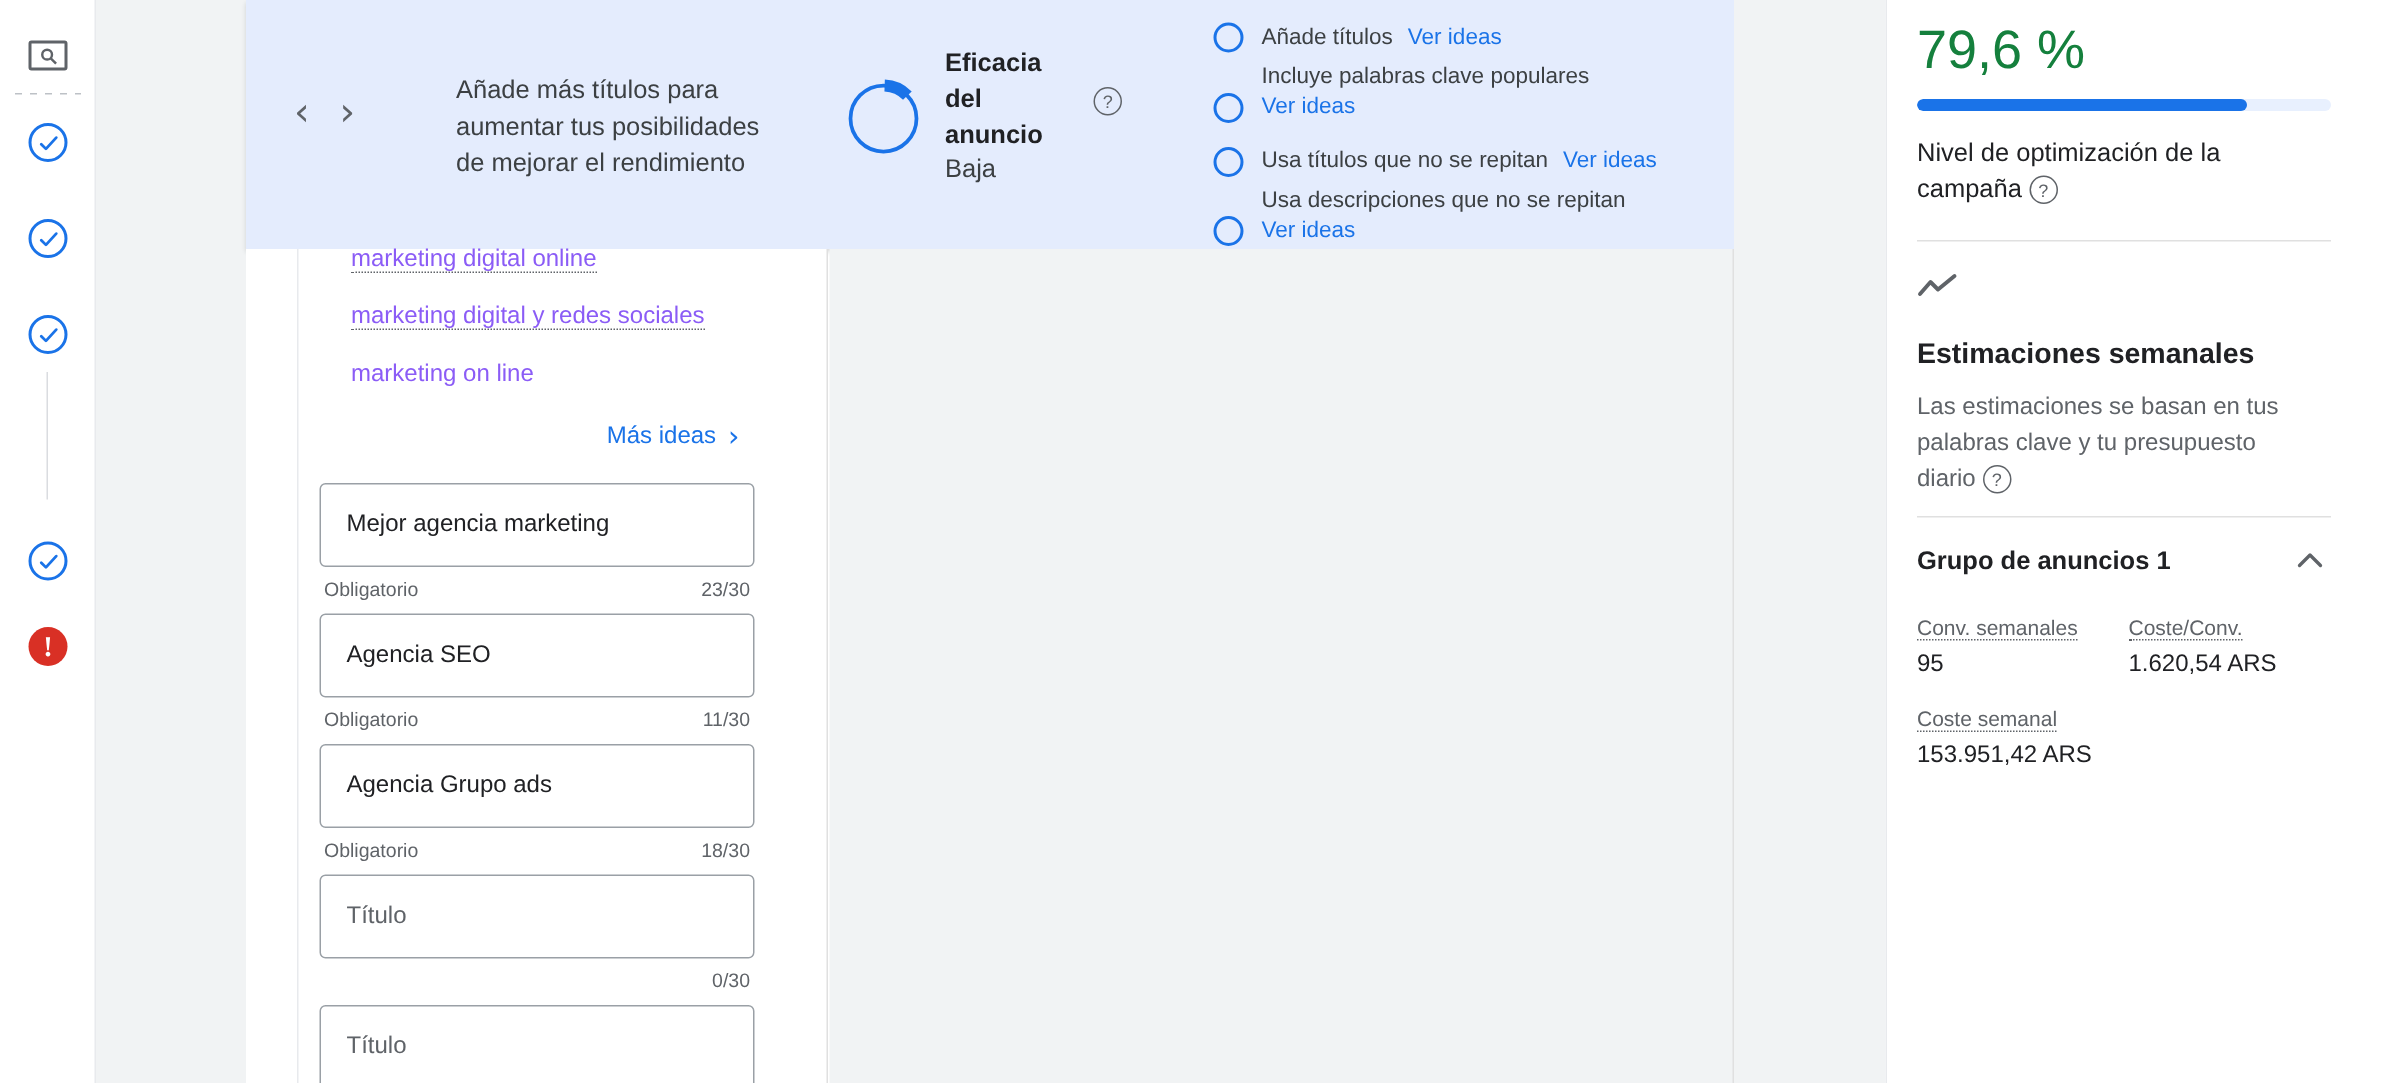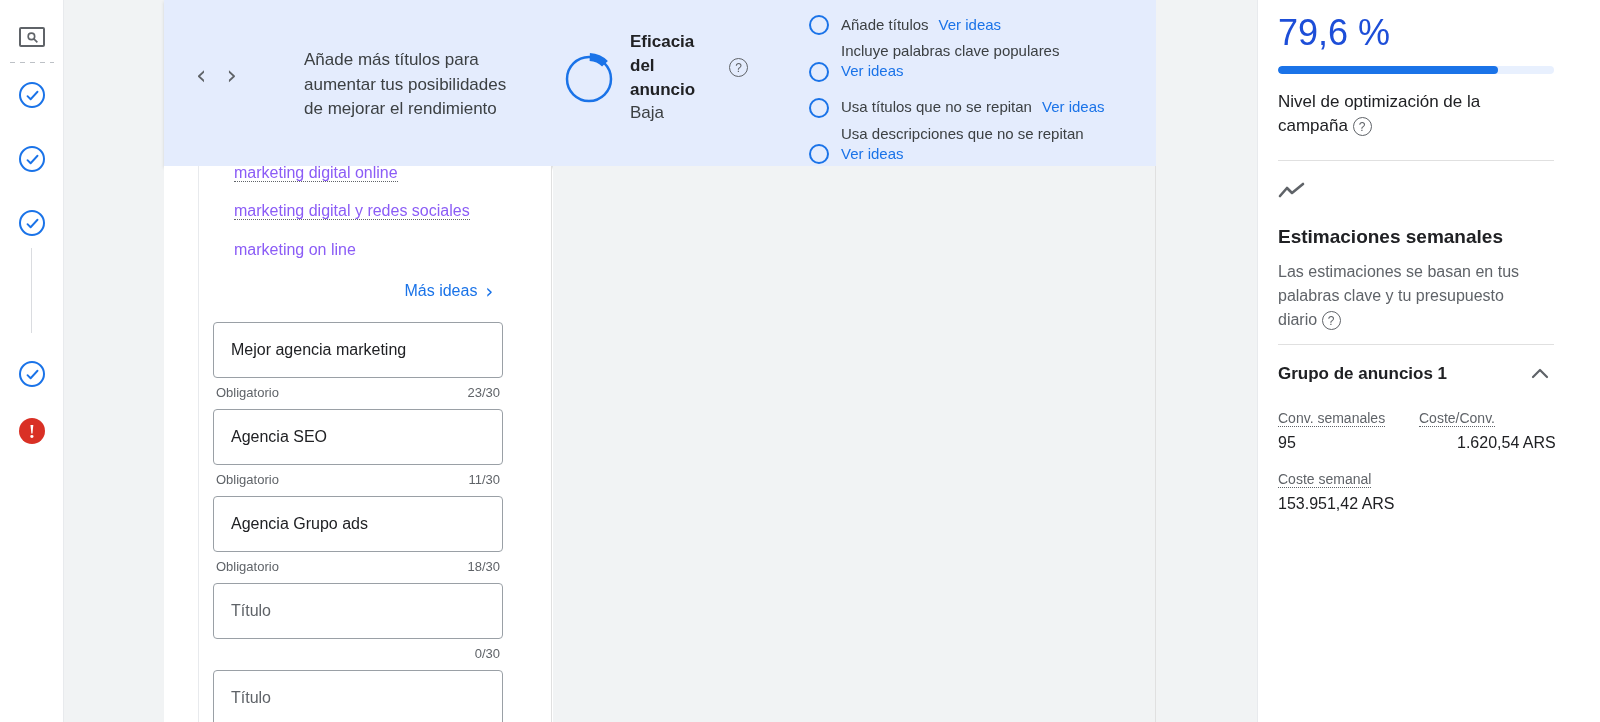--- a/index.html
+++ b/index.html
@@ -89,21 +89,21 @@
   .field-meta .right-only { margin-left:auto; }
 
   
   .preview { position:absolute; left: 553px; top: 166px; width: 603px; height: 556px;
     background: #f1f3f4; border-right: 1px solid #e0e0e0; }
 
   
   .right-gutter { position:absolute; left:1156px; top:0; width:101px; height:722px; background:#f1f3f4; }
   .sidebar { position:absolute; left: 1257px; top: 0; width: 343px; height: 722px;
     background:#ffffff; border-left:1px solid #e8eaed; padding: 0 47px 0 20px; }
-  .pct { position:absolute; left: 20px; top: 12px; font-size: 36px; color:#1d4ed8; font-weight: 400; }
+  .pct { position:absolute; left: 20px; top: 12px; font-size: 36px; color:#15803d; font-weight: 400; }
   .progress-track { position:absolute; left: 20px; top: 66px; width: 276px; height: 8px;
     background:#e8f0fe; border-radius: 4px; overflow:hidden; }
   .progress-fill { height: 8px; background:#1a73e8; border-radius: 4px; }
   .opt-label { position:absolute; left: 20px; top: 90px; width: 250px;
     font-size: 17px; color:#202124; line-height: 1.42; }
   .hr { position:absolute; left: 20px; width: 276px; height:1px; background:#e0e0e0; }
   .trend-icon { position:absolute; left: 20px; top: 182px; }
   .est-title { position:absolute; left: 20px; top: 226px; font-size: 19px; font-weight:bold; color:#202124; }
   .est-desc { position:absolute; left: 20px; top: 260px; width: 254px; font-size: 16px;
     color:#5f6368; line-height: 1.5; }
@@ -287,19 +287,19 @@
     <div class="grp-chevron">
       <svg width="24" height="24" viewBox="0 0 24 24" fill="none" stroke="#5f6368" stroke-width="2.2" stroke-linecap="round" stroke-linejoin="round">
         <polyline points="5,15 12,8 19,15"></polyline>
       </svg>
     </div>
 
     <span class="stat-label" style="left:20px; top:410px;">Conv. semanales</span>
     <span class="stat-value" style="left:20px; top:434px;">95</span>
 
     <span class="stat-label" style="left:161px; top:410px;">Coste/Conv.</span>
-    <span class="stat-value" style="left:161px; top:434px;margin-left:38px;">1.620,54 ARS</span>
+    <span class="stat-value" style="left:161px; top:434px;">1.620,54 ARS</span>
 
     <span class="stat-label" style="left:20px; top:471px;">Coste semanal</span>
     <span class="stat-value" style="left:20px; top:495px;">153.951,42 ARS</span>
   </div>
 
 </div>
 
 </body></html>

